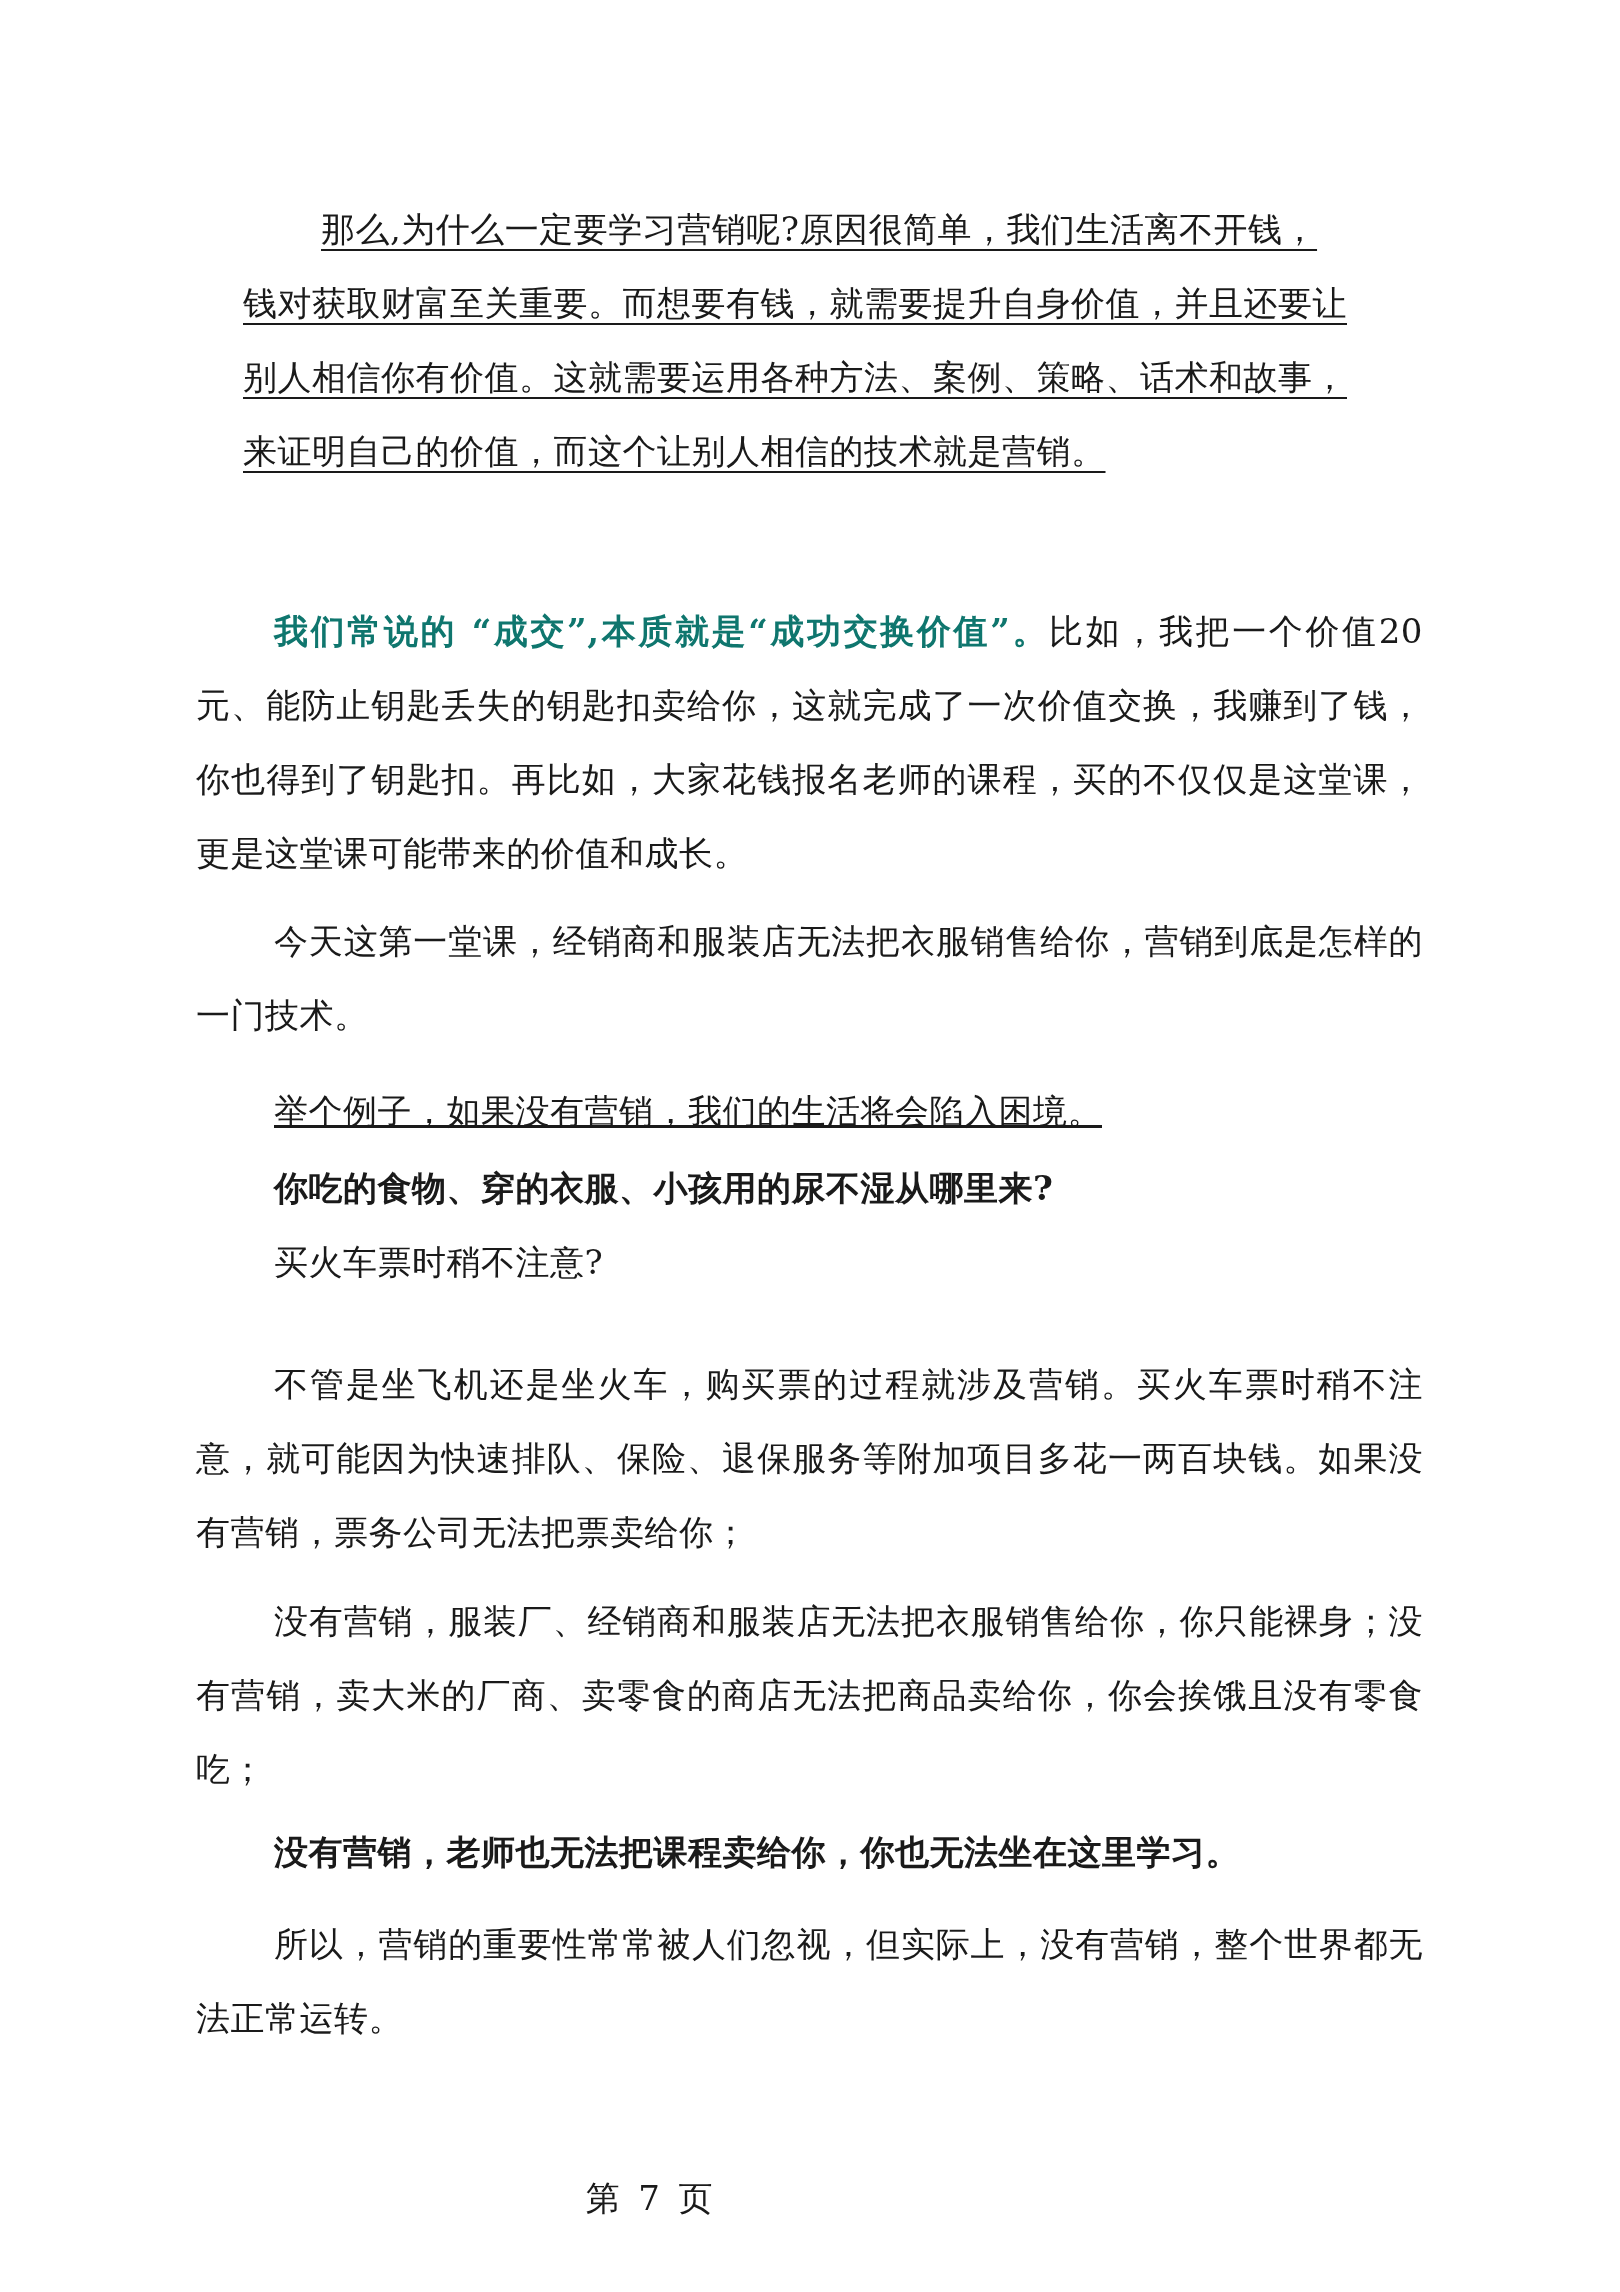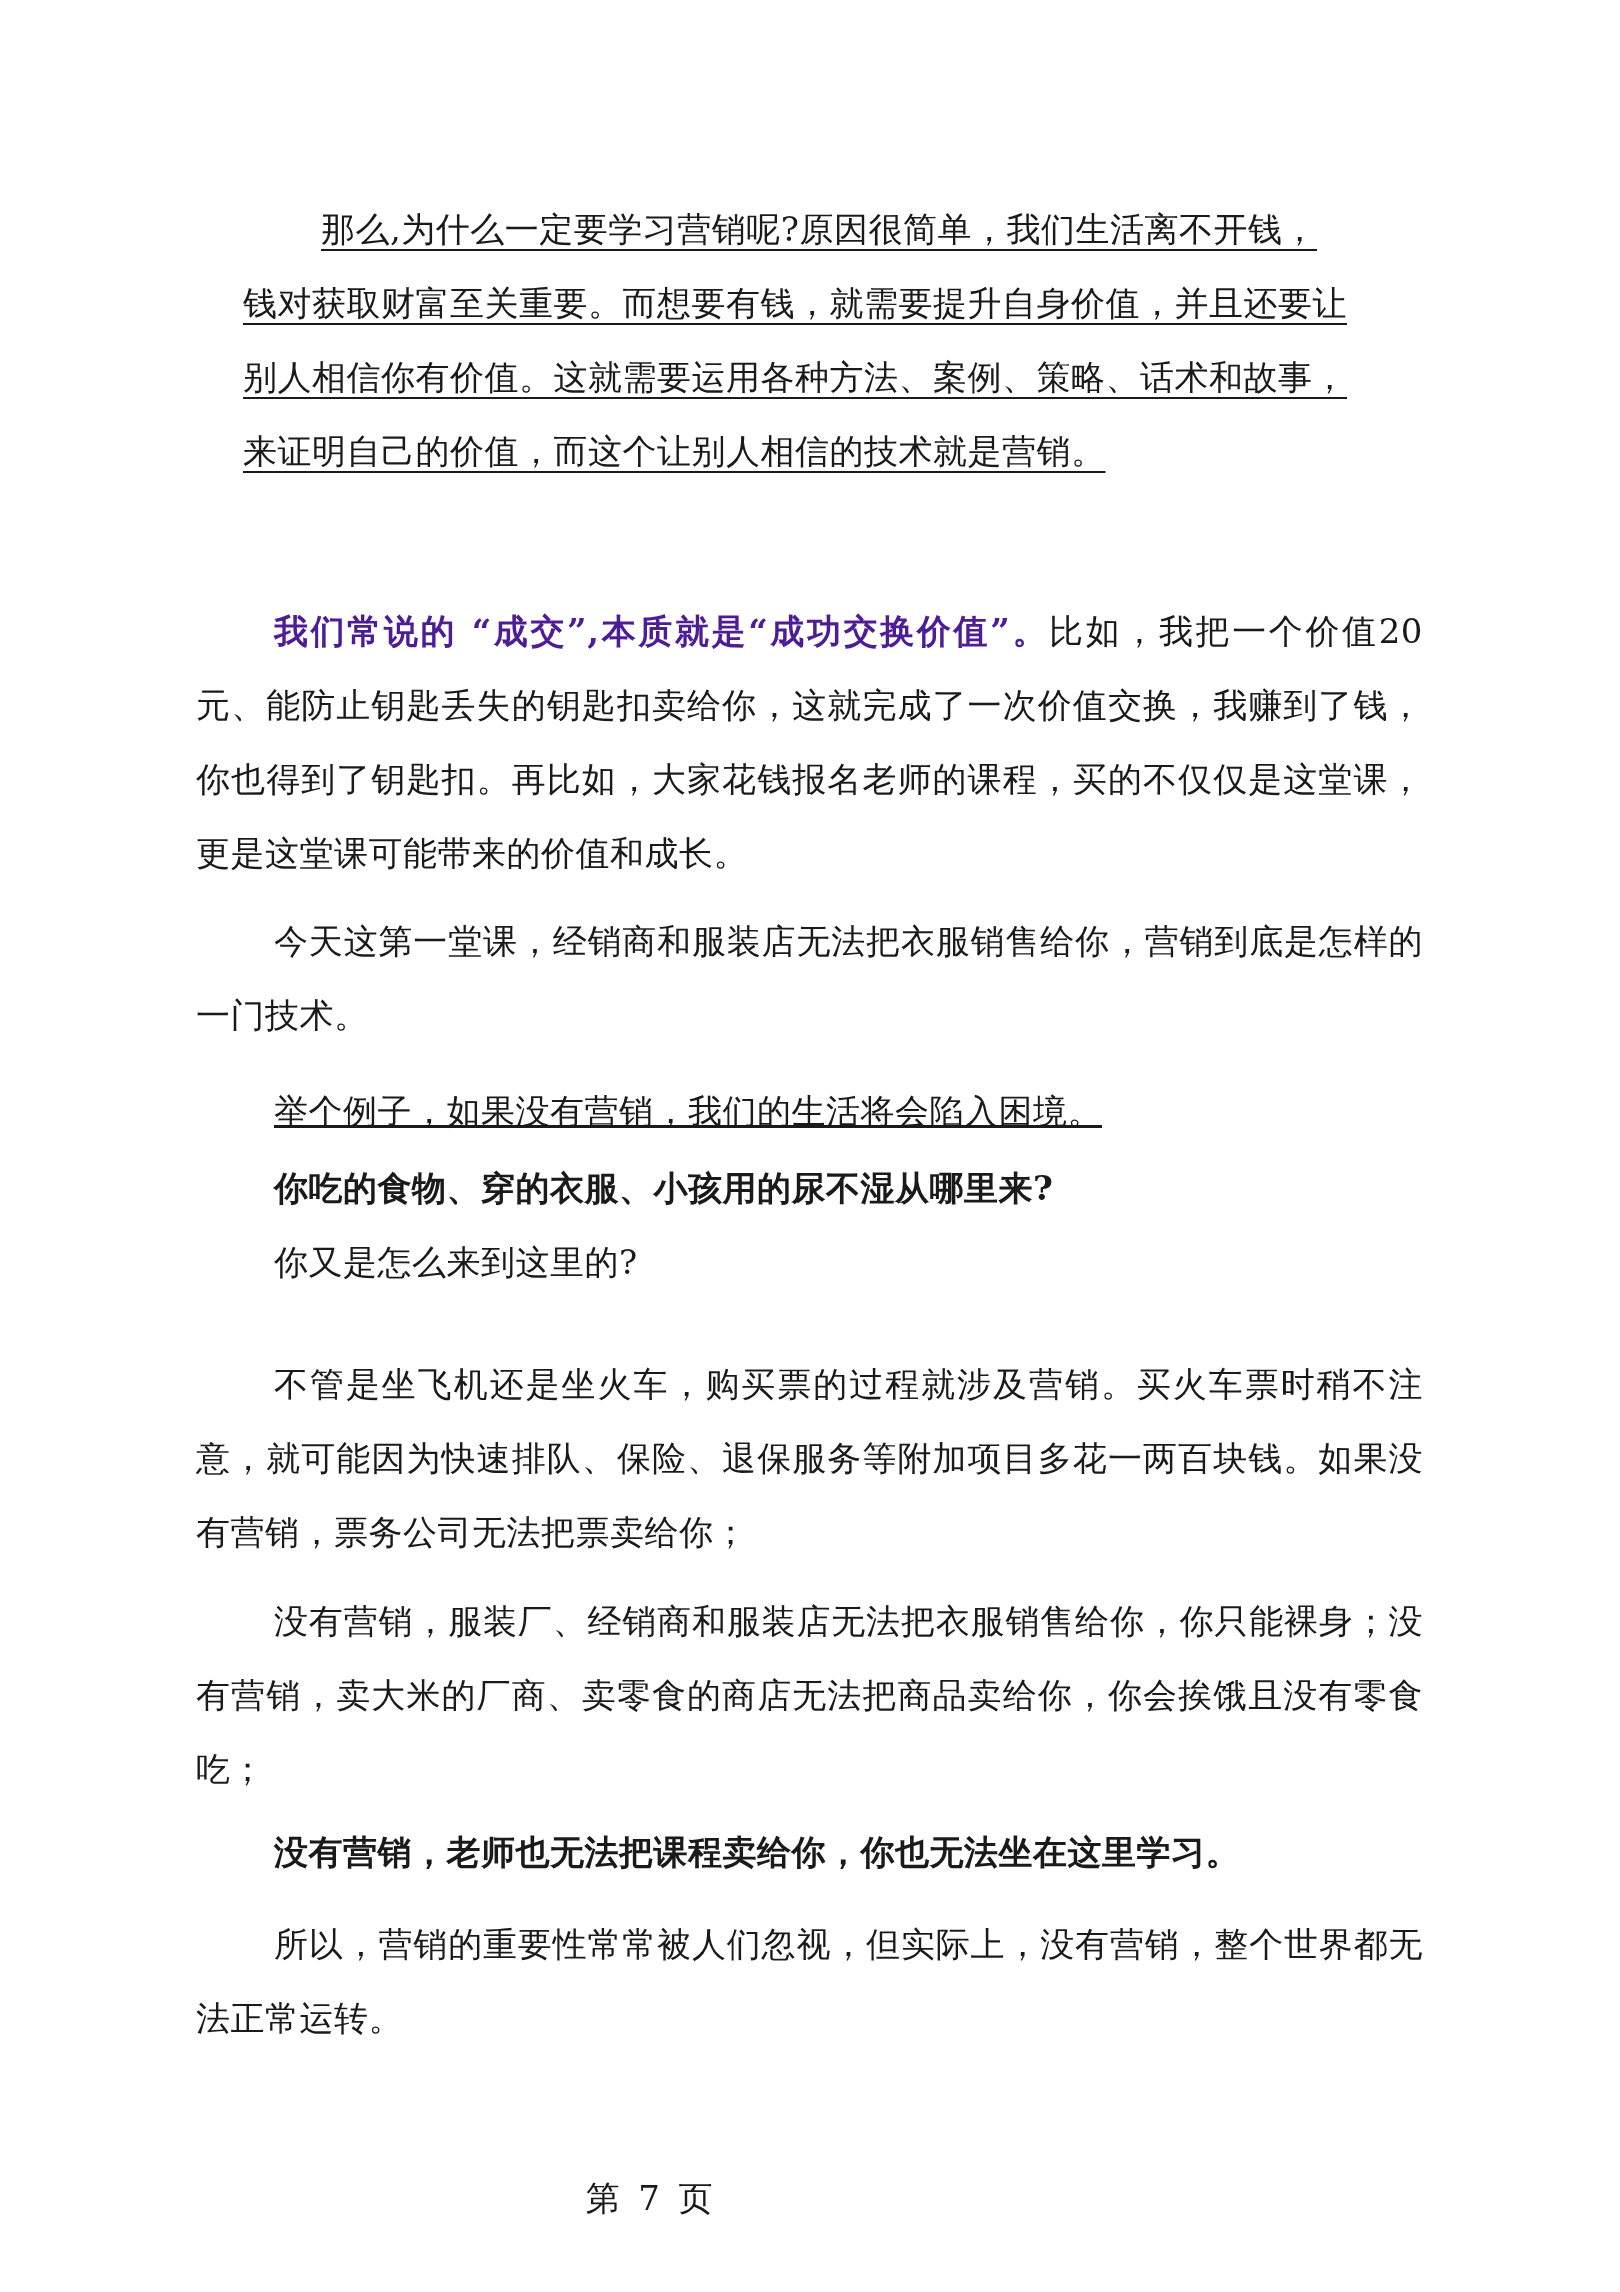--- a/index.html
+++ b/index.html
@@ -12,21 +12,21 @@
   .para {
     position: absolute; left: 196px; width: 1227px;
     font-size: 34px; line-height: 74px; letter-spacing: 0.5px;
     text-align: justify; margin: 0;
   }
   .indent { text-indent: 78px; }
   .underlined span.u {
     text-decoration: underline; text-decoration-thickness: 2px;
     text-underline-offset: 7.8px;
   }
-  .blue { color: #4c1d95; font-weight: bold; }
+  .blue { color: #0f766e; font-weight: bold; }
   .line { display: block; white-space: nowrap; margin-left: 47px; }
   .footer {
     position: absolute; left: 0; width: 1302px; top: 2176px;
     text-align: center; font-size: 34px; letter-spacing: 3.9px;
   }
 </style>
 </head>
 <body>
 
 <div class="page">
@@ -38,21 +38,21 @@
     <span class="line"><span class="u">来证明自己的价值，而这个让别人相信的技术就是营销。</span></span>
   </div>
 
   <p class="para indent" style="top:594px;">
     <span class="blue">我们常说的 “成交”,本质就是“成功交换价值”。</span><span>比如，我把一个价值20 元、能防止钥匙丢失的钥匙扣卖给你，这就完成了一次价值交换，我赚到了钱，你也得到了钥匙扣。再比如，大家花钱报名老师的课程，买的不仅仅是这堂课，更是这堂课可能带来的价值和成长。</span>
   </p>
 
   <p class="para indent" style="top:904px;">今天这第一堂课，经销商和服装店无法把衣服销售给你，营销到底是怎样的一门技术。</p>
   <p class="para indent" style="top:1074px;text-decoration:underline;">举个例子，如果没有营销，我们的生活将会陷入困境。</p>
   <p class="para indent" style="top:1151px;font-weight:bold;">你吃的食物、穿的衣服、小孩用的尿不湿从哪里来?</p>
-  <p class="para indent" style="top:1225px;">你又是怎么来到这里的?</p>
+  <p class="para indent" style="top:1225px;">买火车票时稍不注意?</p>
   <p class="para indent" style="top:1347px;">不管是坐飞机还是坐火车，购买票的过程就涉及营销。买火车票时稍不注意，就可能因为快速排队、保险、退保服务等附加项目多花一两百块钱。如果没有营销，票务公司无法把票卖给你；</p>
   <p class="para indent" style="top:1584px;">没有营销，服装厂、经销商和服装店无法把衣服销售给你，你只能裸身；没有营销，卖大米的厂商、卖零食的商店无法把商品卖给你，你会挨饿且没有零食吃；</p>
   <p class="para indent" style="top:1815px;font-weight:bold;">没有营销，老师也无法把课程卖给你，你也无法坐在这里学习。</p>
   <p class="para indent" style="top:1907px;">所以，营销的重要性常常被人们忽视，但实际上，没有营销，整个世界都无法正常运转。</p>
 
   <div class="footer">第 7 页</div>
 </div>
 
 
 </body></html>

